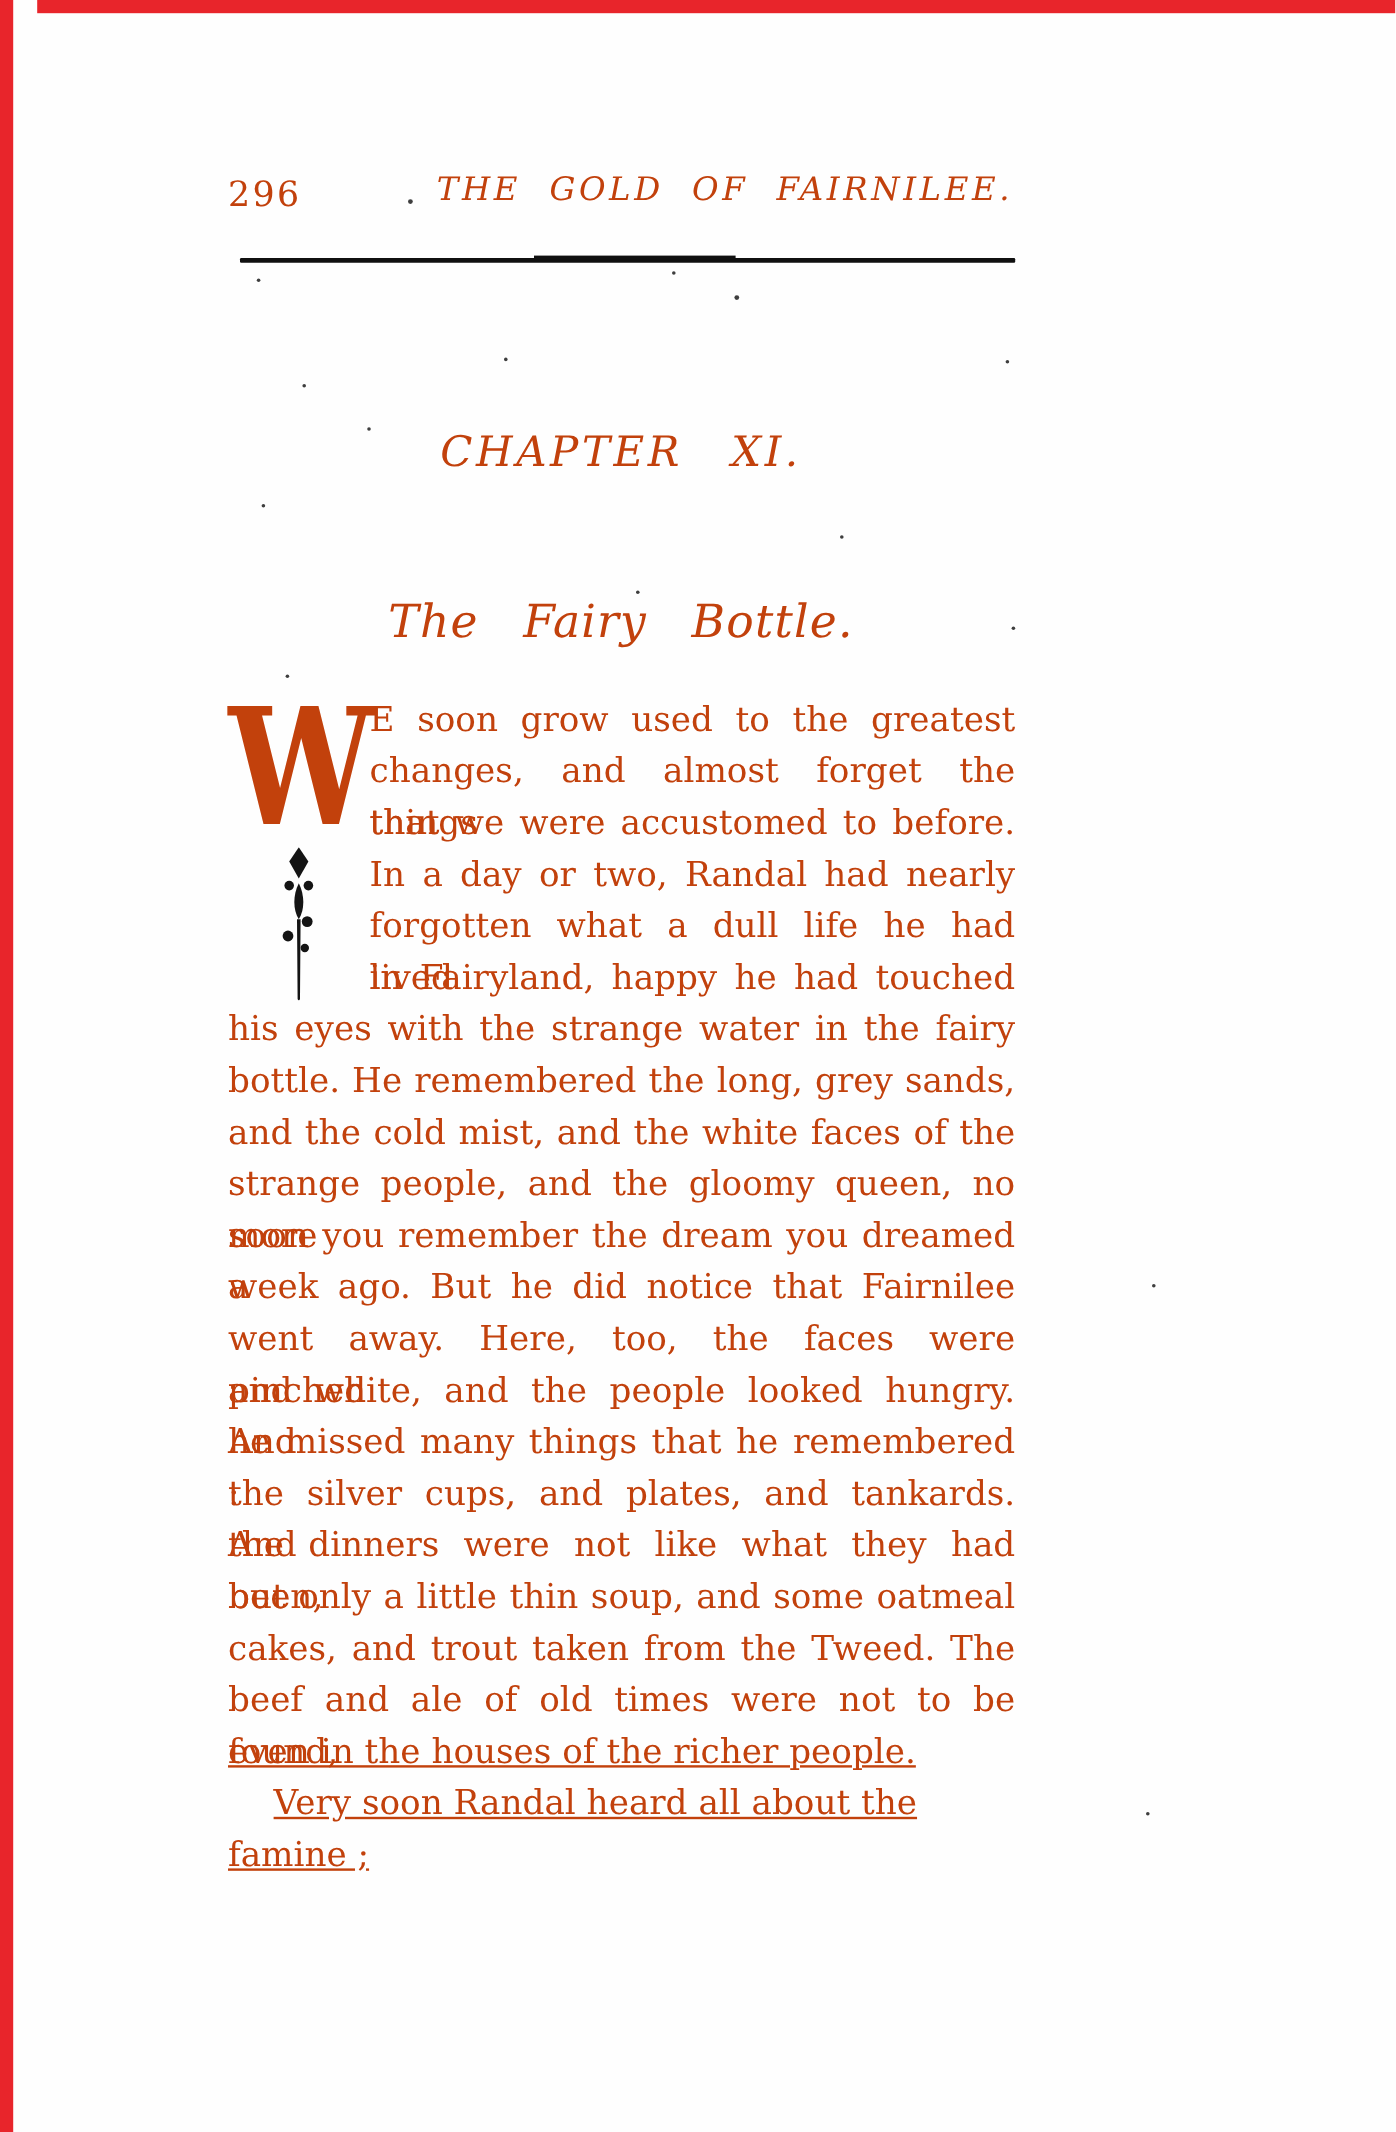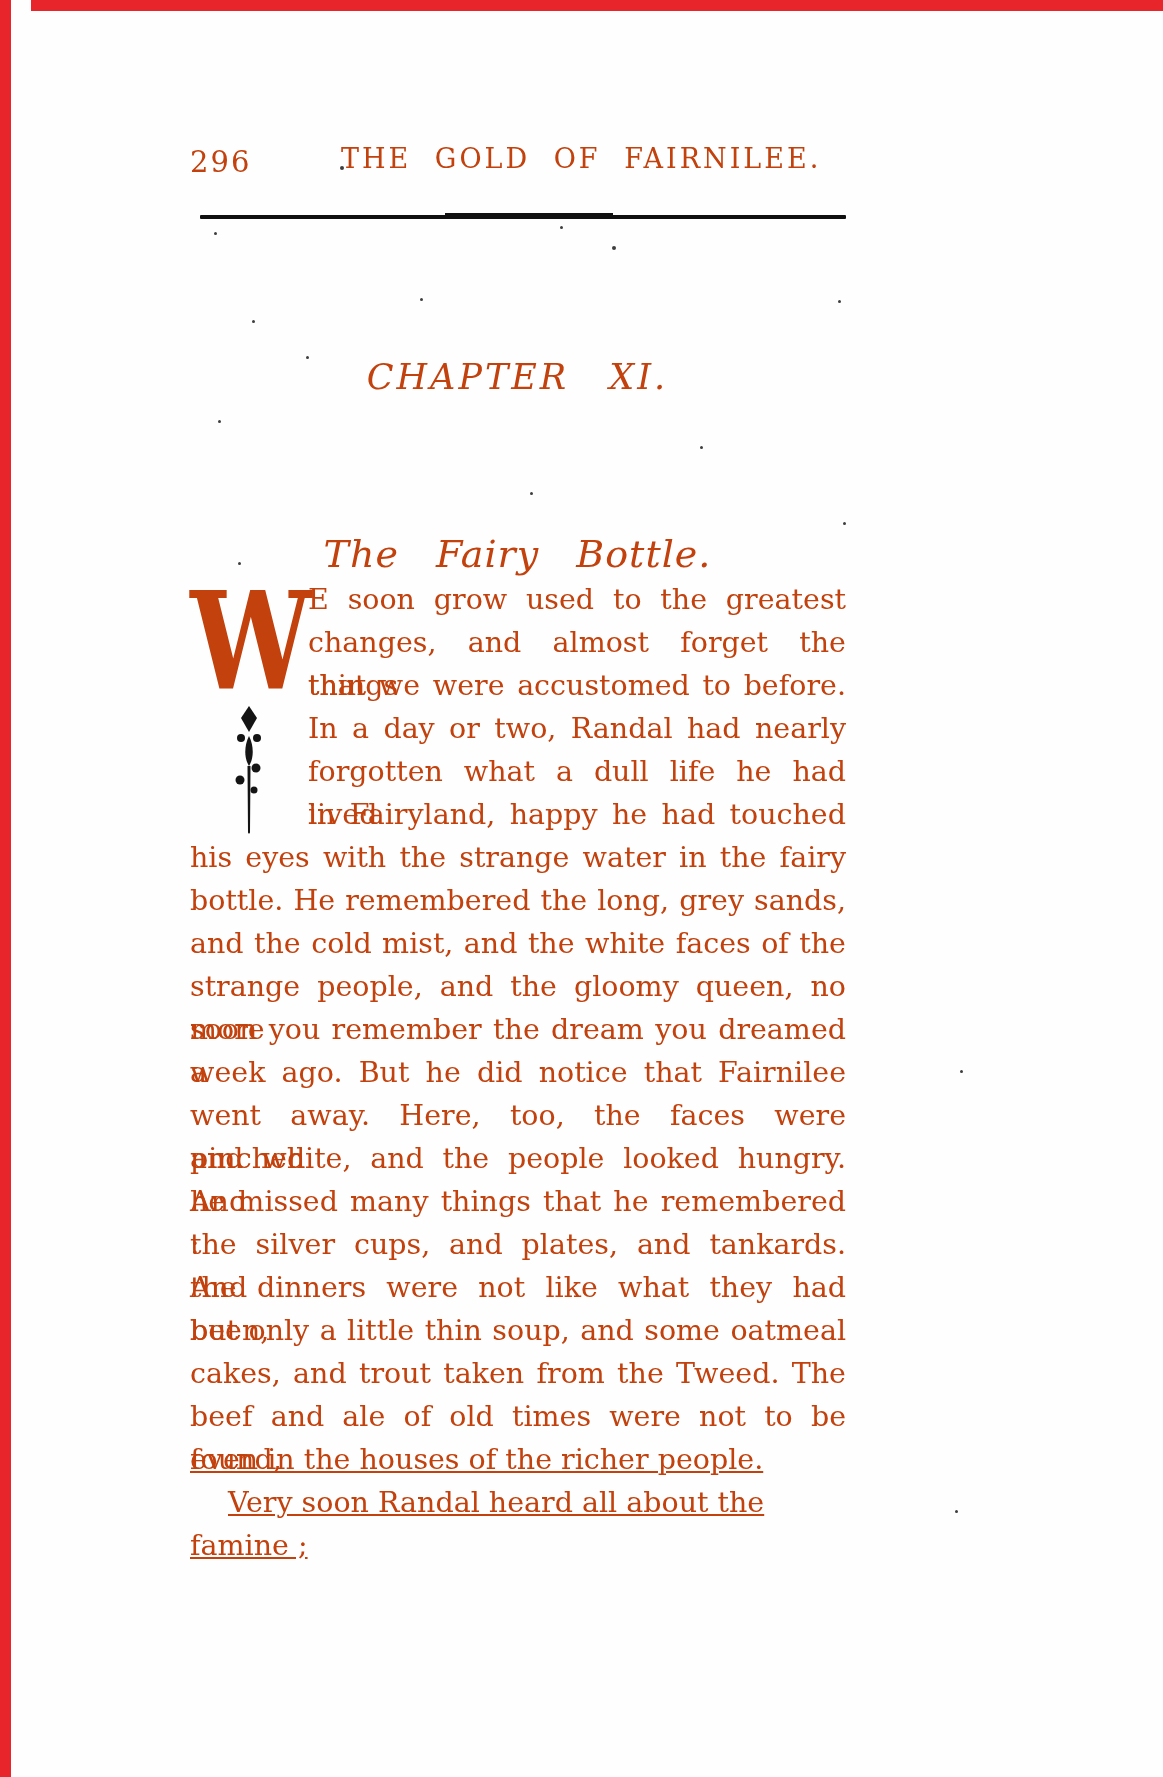--- a/index.html
+++ b/index.html
@@ -36,22 +36,23 @@
     width: 655px; height: 40px;
   }
   .page-number {
     position: absolute;
     left: 0; top: 2px;
     font-size: 29px;
     letter-spacing: 2px;
   }
   .running-title {
     position: absolute;
-    left: 151px; top: 0;
+    left: 174px; top: 0;
     font-size: 27px;
+    font-style: italic;
     letter-spacing: 3px;
     word-spacing: 12px;
     white-space: nowrap;
   }
   .header-rule {
     position: absolute;
     top: 215px; left: 200px;
     width: 646px; height: 4px;
     background: #101010;
     border-radius: 1px;
@@ -77,21 +78,20 @@
   }
   .chapter-subtitle {
     position: absolute;
     top: 496px; left: 190px;
     width: 655px;
     text-align: center;
     font-size: 38px;
     font-style: italic;
     word-spacing: 24px;
     letter-spacing: 1px;
-    margin-top: 36px;
   }
 
   
   .body-text {
     position: absolute;
     top: 578px; left: 190px;
     width: 656px;
     font-size: 28.5px;
   }
   .line {

